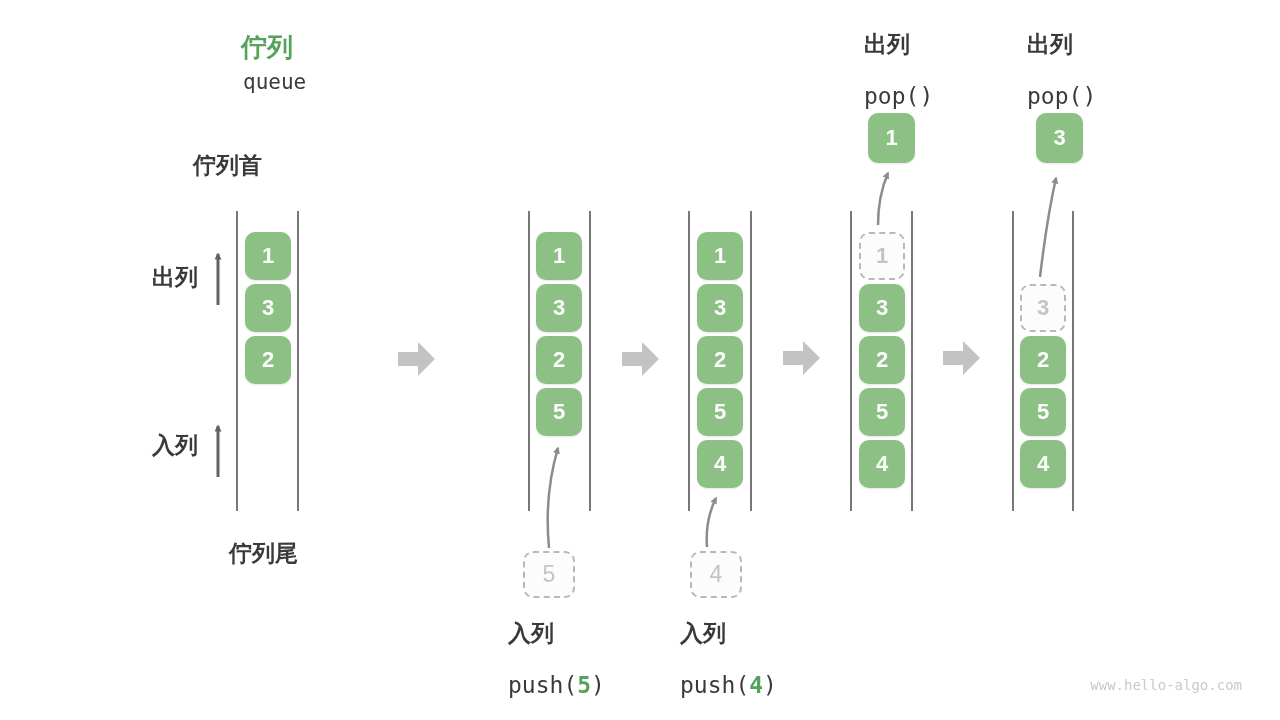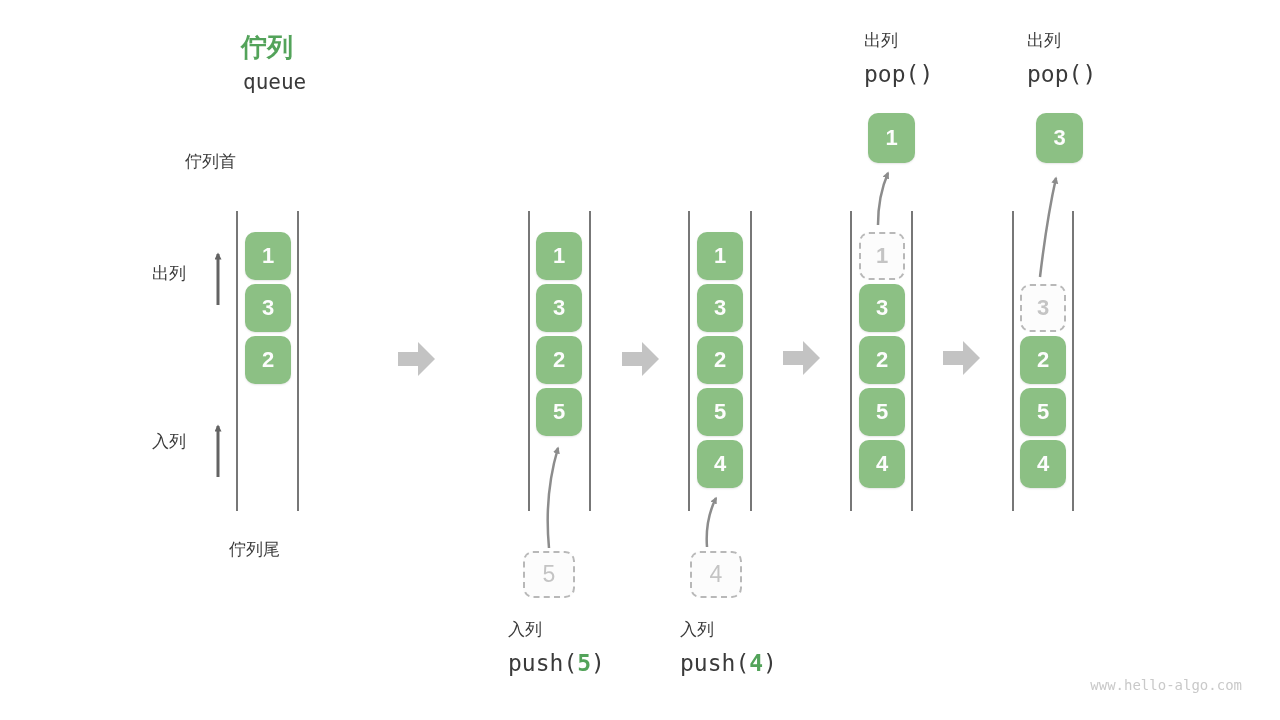--- a/index.html
+++ b/index.html
@@ -13,21 +13,21 @@
     --watermark-gray:#C9C9C9;
   }
   *{box-sizing:border-box;margin:0;padding:0}
   html,body{background:#ffffff}
   .stage{
     position:relative;width:1280px;height:720px;background:#ffffff;
     font-family:"Liberation Sans",sans-serif;overflow:hidden;border-radius:22px;
   }
   .overlay{position:absolute;left:0;top:0;width:1280px;height:720px}
   .abs{position:absolute}
-  .zh{color:var(--text-dark);font-weight:normal;font-size:17px;line-height:1.2;white-space:nowrap}
+  .zh{color:var(--text-dark);font-weight:bold;font-size:23px;line-height:1.2;white-space:nowrap}
   .code{font-family:"DejaVu Sans Mono","Liberation Mono",monospace;font-weight:normal;
         font-size:23px;color:var(--text-dark);white-space:nowrap}
   .title-zh{font-size:26px;font-weight:bold;color:var(--accent-green);white-space:nowrap}
   .subtitle{font-family:"DejaVu Sans Mono","Liberation Mono",monospace;font-size:21px;color:var(--text-dark)}
   .green-arg{color:var(--accent-green);font-weight:bold}
   .cell{
     position:absolute;width:46px;height:48px;border-radius:10px;
     display:flex;align-items:center;justify-content:center;
     font-size:22px;font-weight:bold;
   }
@@ -39,21 +39,21 @@
     display:flex;align-items:center;justify-content:center;
     font-size:22px;font-weight:bold;box-shadow:0 1px 2px rgba(0,0,0,0.10);
   }
   .staged{
     position:absolute;width:52px;height:47px;border-radius:10px;
     background:#FCFCFC;border:2px dashed #B8B8B8;color:var(--muted-gray);
     display:flex;align-items:center;justify-content:center;
     font-size:23px;font-weight:normal;
   }
   .opgroup{position:absolute}
-  .opgroup .code{display:block;margin-top:10px}
+  .opgroup .code{display:block;margin-top:24px}
   .watermark{
     position:absolute;right:38px;top:677px;
     font-family:"DejaVu Sans Mono","Liberation Mono",monospace;
     font-size:14px;color:var(--watermark-gray);
   }
 </style>
 </head>
 <body>
 
 <div class="stage">
@@ -97,21 +97,21 @@
       <path d="M549,548 Q544,495 558,448" marker-end="url(#m-gray)"></path>
       <path d="M707,547 Q705,520 716,498" marker-end="url(#m-gray)"></path>
       <path d="M878,225 Q878,196 888,173" marker-end="url(#m-gray)"></path>
       <path d="M1040,277 Q1047,218 1056,178" marker-end="url(#m-gray)"></path>
     </g>
   </svg>
 
   <div class="abs title-zh" style="left:241px;top:30px">佇列</div>
   <div class="abs subtitle" style="left:243px;top:70px">queue</div>
 
-  <div class="abs zh" style="left:185px;top:152px">佇列首</div>
+  <div class="abs zh" style="left:193px;top:152px">佇列首</div>
   <div class="abs zh" style="left:229px;top:540px">佇列尾</div>
   <div class="abs zh" style="left:152px;top:264px">出列</div>
   <div class="abs zh" style="left:152px;top:432px">入列</div>
 
   <div id="cells">
       <div class="cell solid" style="left: 245px; top: 232px;">1</div>
       <div class="cell solid" style="left: 245px; top: 284px;">3</div>
       <div class="cell solid" style="left: 245px; top: 336px;">2</div>
       <div class="cell solid" style="left: 536px; top: 232px;">1</div>
       <div class="cell solid" style="left: 536px; top: 284px;">3</div>

